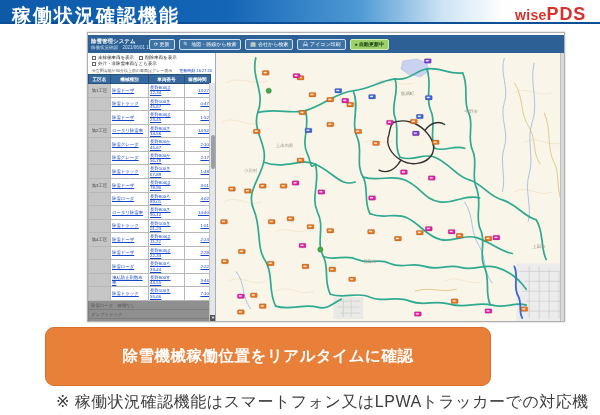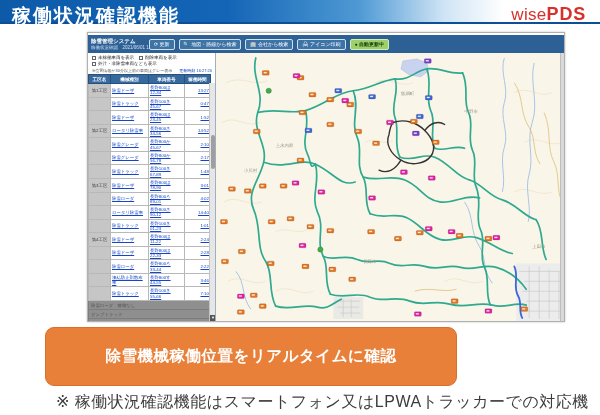--- a/index.html
+++ b/index.html
@@ -5,21 +5,21 @@
   * { margin:0; padding:0; box-sizing:border-box; }
   body { background:#fff; font-family:"Liberation Sans","DejaVu Sans",sans-serif; }
   .stage { position:relative; width:600px; height:415px; background:#fff; overflow:hidden; }
 
   
   .hdr { position:absolute; left:0; top:0; width:600px; height:24px;
          background:linear-gradient(90deg,#0d5aa9 0%,#1465b6 38%,#4f9ad4 60%,#cfe4f5 74%,#ffffff 84%);
          border-bottom:2px solid #0c4f97; }
   .hdr-title { position:absolute; left:12px; top:3px; color:#fff; font-size:19px; font-weight:bold; letter-spacing:2px; }
   .logo { position:absolute; right:14px; top:4px; white-space:nowrap; }
-  .logo .wise { color:#d8302b; font-weight:400; font-size:17px; letter-spacing:0.3px; }
+  .logo .wise { color:#d8302b; font-weight:700; font-size:14px; letter-spacing:0.3px; }
   .logo .pds  { color:#d8302b; font-weight:600; font-size:18px; letter-spacing:0.8px; }
 
   
   .shot { position:absolute; left:87px; top:32px; width:478px; height:290px;
           border:1px solid #b0b0b0; background:#fff; box-shadow:0 0 2px rgba(0,0,0,.25); }
   .appbar { position:absolute; left:0; top:2px; width:100%; height:18px; background:#2d6196;
             display:flex; align-items:center; padding:0 3px; }
   .apptitle { width:58px; line-height:1.15; }
   .apptitle .t1 { font-size:5.5px; font-weight:bold; color:#fff; white-space:nowrap; }
   .apptitle .t2 { font-size:4.5px; color:#cfe0f2; white-space:nowrap; }
@@ -55,21 +55,21 @@
              font-size:4px; line-height:6px; text-align:center; }
   .collapse-btn { position:absolute; right:-7px; top:14px; width:7px; height:13px; background:#2d6196;
                   color:#fff; font-size:4.5px; line-height:13px; text-align:center; z-index:5; border-radius:0 2px 2px 0; }
 
   
   .map { flex:1; height:100%; position:relative; background:#faf5e9; overflow:hidden; }
   .map svg { display:block; width:100%; height:100%; }
   .mapbar { position:absolute; right:0; top:0; width:4px; height:100%; background:#d9d9d9; border-left:0.5px solid #bfbfbf; }
 
   
-  .banner { position:absolute; left:45px; top:327px; width:412px; height:59px; background:#e8803a;
+  .banner { position:absolute; left:45px; top:327px; width:446px; height:59px; background:#e8803a;
             border:1px solid #d96f28; border-radius:9px; display:flex; flex-direction:column;
             justify-content:center; align-items:center; gap:18px;font-family:Liberation Serif, serif; }
   .banner .b1, .banner .b2 { color:#fff; font-weight:bold; font-size:15.5px; letter-spacing:0.5px; white-space:nowrap; }
 
   
   .footnote { position:absolute; left:56px; top:392px; font-size:16px; color:#3c3c3c; letter-spacing:0.5px; }
 </style>
 </head>
 <body>
 

